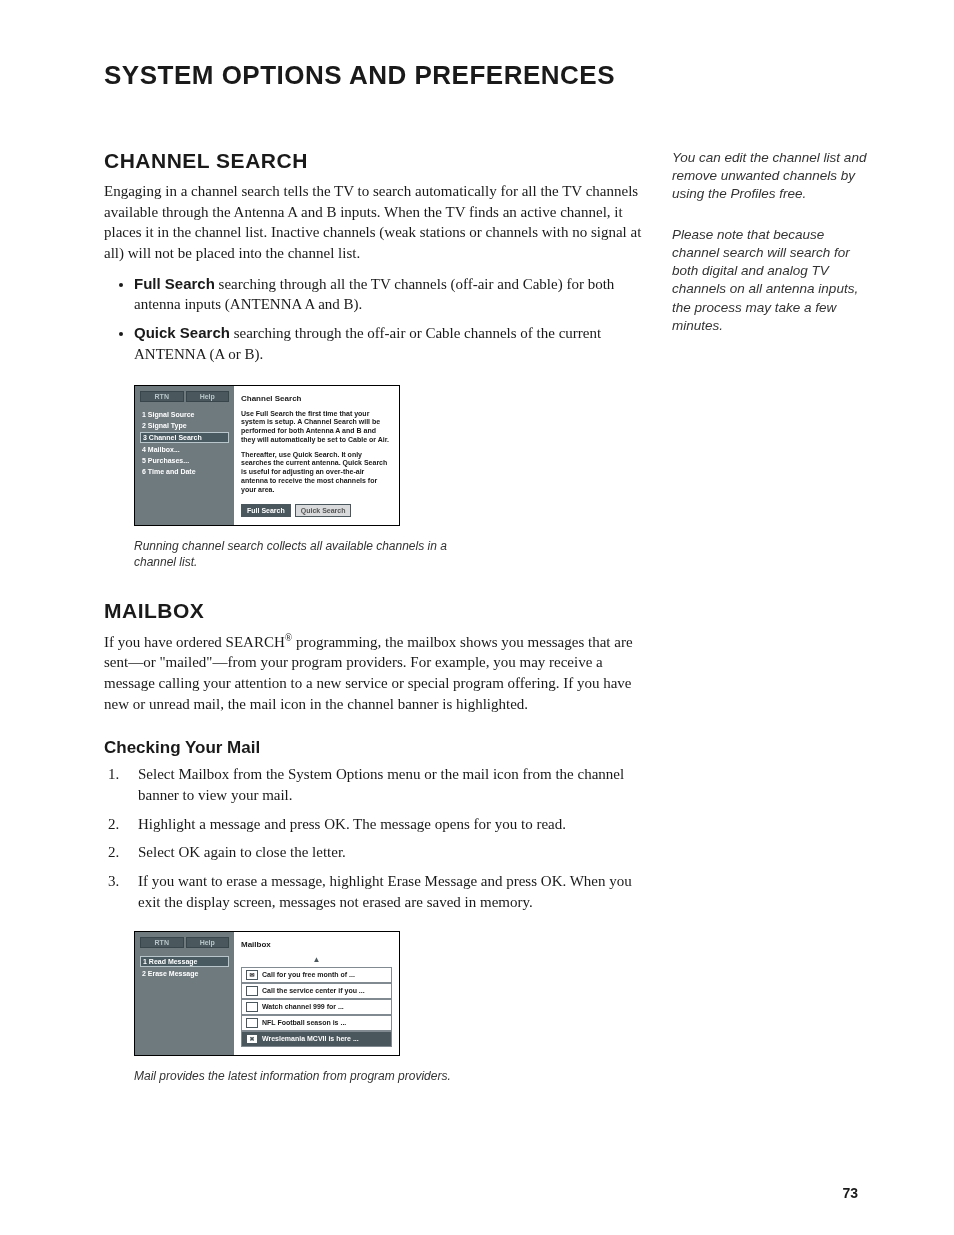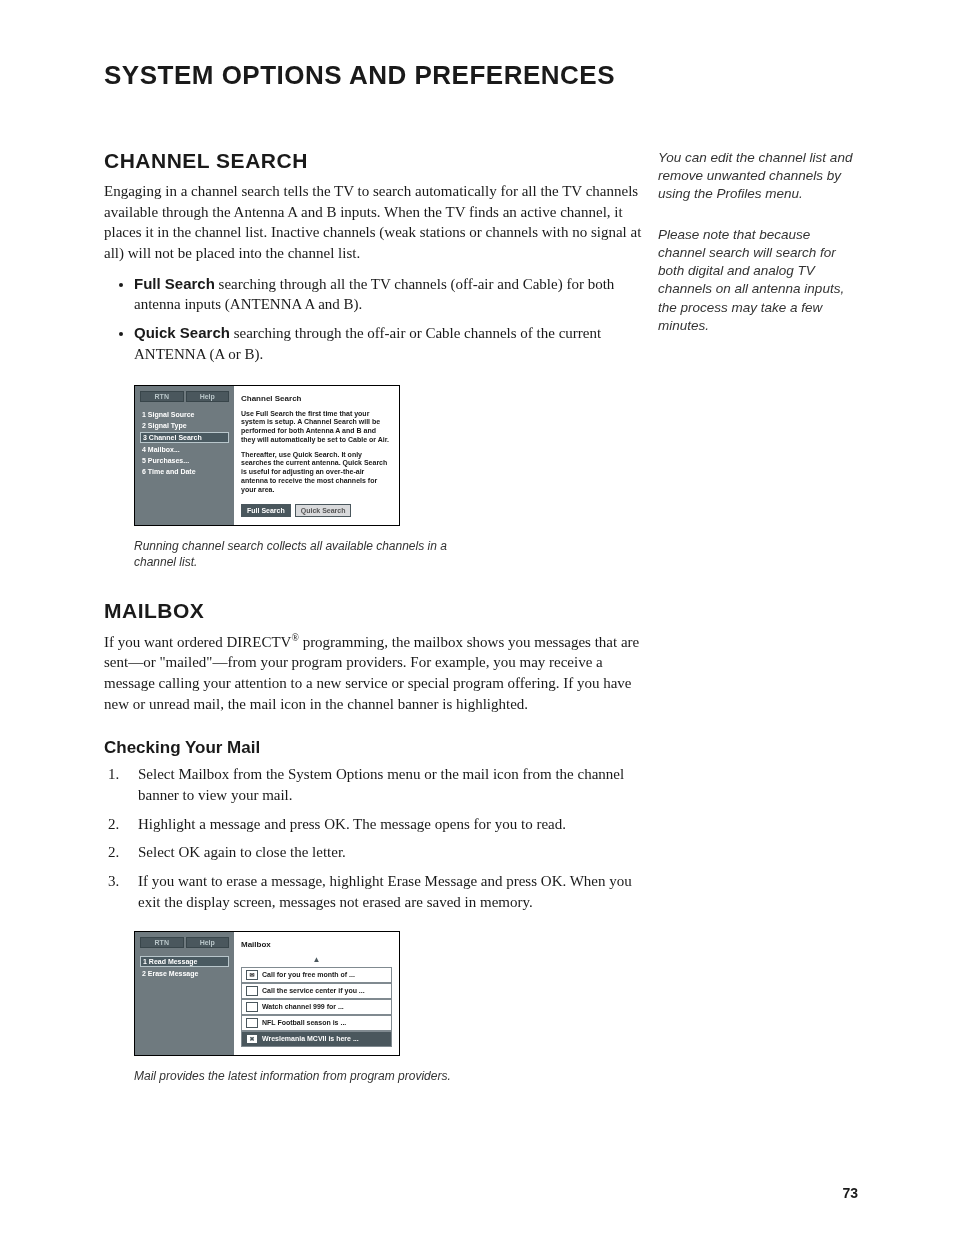--- a/index.html
+++ b/index.html
@@ -18,21 +18,21 @@
   h1.main-title {
     font-family: "Arial Black", Arial, sans-serif;
     font-weight: 900;
     letter-spacing: 0.5px;
     font-size: 26px;
     margin: 0 0 58px 0;
     text-transform: uppercase;
   }
   .columns {
     display: flex;
-    gap: 16px;
+    gap: 30px;
   }
   .main-col { width: 538px; }
   .side-col {
     width: 200px;
     font-style: italic;
     font-family: Arial, Helvetica, sans-serif;
     font-size: 13.5px;
     line-height: 1.35;
     color: #333;
   }
@@ -214,21 +214,21 @@
             <div class="ui-btn primary">Full Search</div>
             <div class="ui-btn secondary">Quick Search</div>
           </div>
         </div>
       </div>
 
       <div class="caption">Running channel search collects all available channels in a channel list.</div>
 
       <h2 class="section">MAILBOX</h2>
       <p class="body-para">
-        <span>If you want ordered DIRECTV</span><span class="sup">®</span><span> programming, the mailbox shows you messages that are sent—or "mailed"—from your program providers. For example, you may receive a message calling your attention to a new service or special program offering. If you have new or unread mail, the mail icon in the channel banner is highlighted.</span>
+        <span>If you have ordered SEARCH</span><span class="sup">®</span><span> programming, the mailbox shows you messages that are sent—or "mailed"—from your program providers. For example, you may receive a message calling your attention to a new service or special program offering. If you have new or unread mail, the mail icon in the channel banner is highlighted.</span>
       </p>
 
       <h3 class="sub">Checking Your Mail</h3>
 
       <ol class="steps" id="mail-steps" style="list-style: none;">
           <li style="position: relative;"><span style="position: absolute; left: -26px;">1.</span><span>Select Mailbox from the System Options menu or the mail icon from the channel banner to view your mail.</span></li>
           <li style="position: relative;"><span style="position: absolute; left: -26px;">2.</span><span>Highlight a message and press OK. The message opens for you to read.</span></li>
           <li style="position: relative;"><span style="position: absolute; left: -26px;">2.</span><span>Select OK again to close the letter.</span></li>
           <li style="position: relative;"><span style="position: absolute; left: -26px;">3.</span><span>If you want to erase a message, highlight Erase Message and press OK. When you exit the display screen, messages not erased are saved in memory.</span></li>
         </ol>
@@ -271,19 +271,19 @@
               </div>
           </div>
         </div>
       </div>
 
       <div class="caption">Mail provides the latest information from program providers.</div>
 
     </div>
 
     <div class="side-col">
-      <div class="side-note">You can edit the channel list and remove unwanted channels by using the Profiles menu.</div>
+      <div class="side-note">You can edit the channel list and remove unwanted channels by using the Profiles free.</div>
       <div class="side-note">Please note that because channel search will search for both digital and analog TV channels on all antenna inputs, the process may take a few minutes.</div>
     </div>
   </div>
 </div>
 
 <div class="page-num">73</div>
 
 </body></html>

